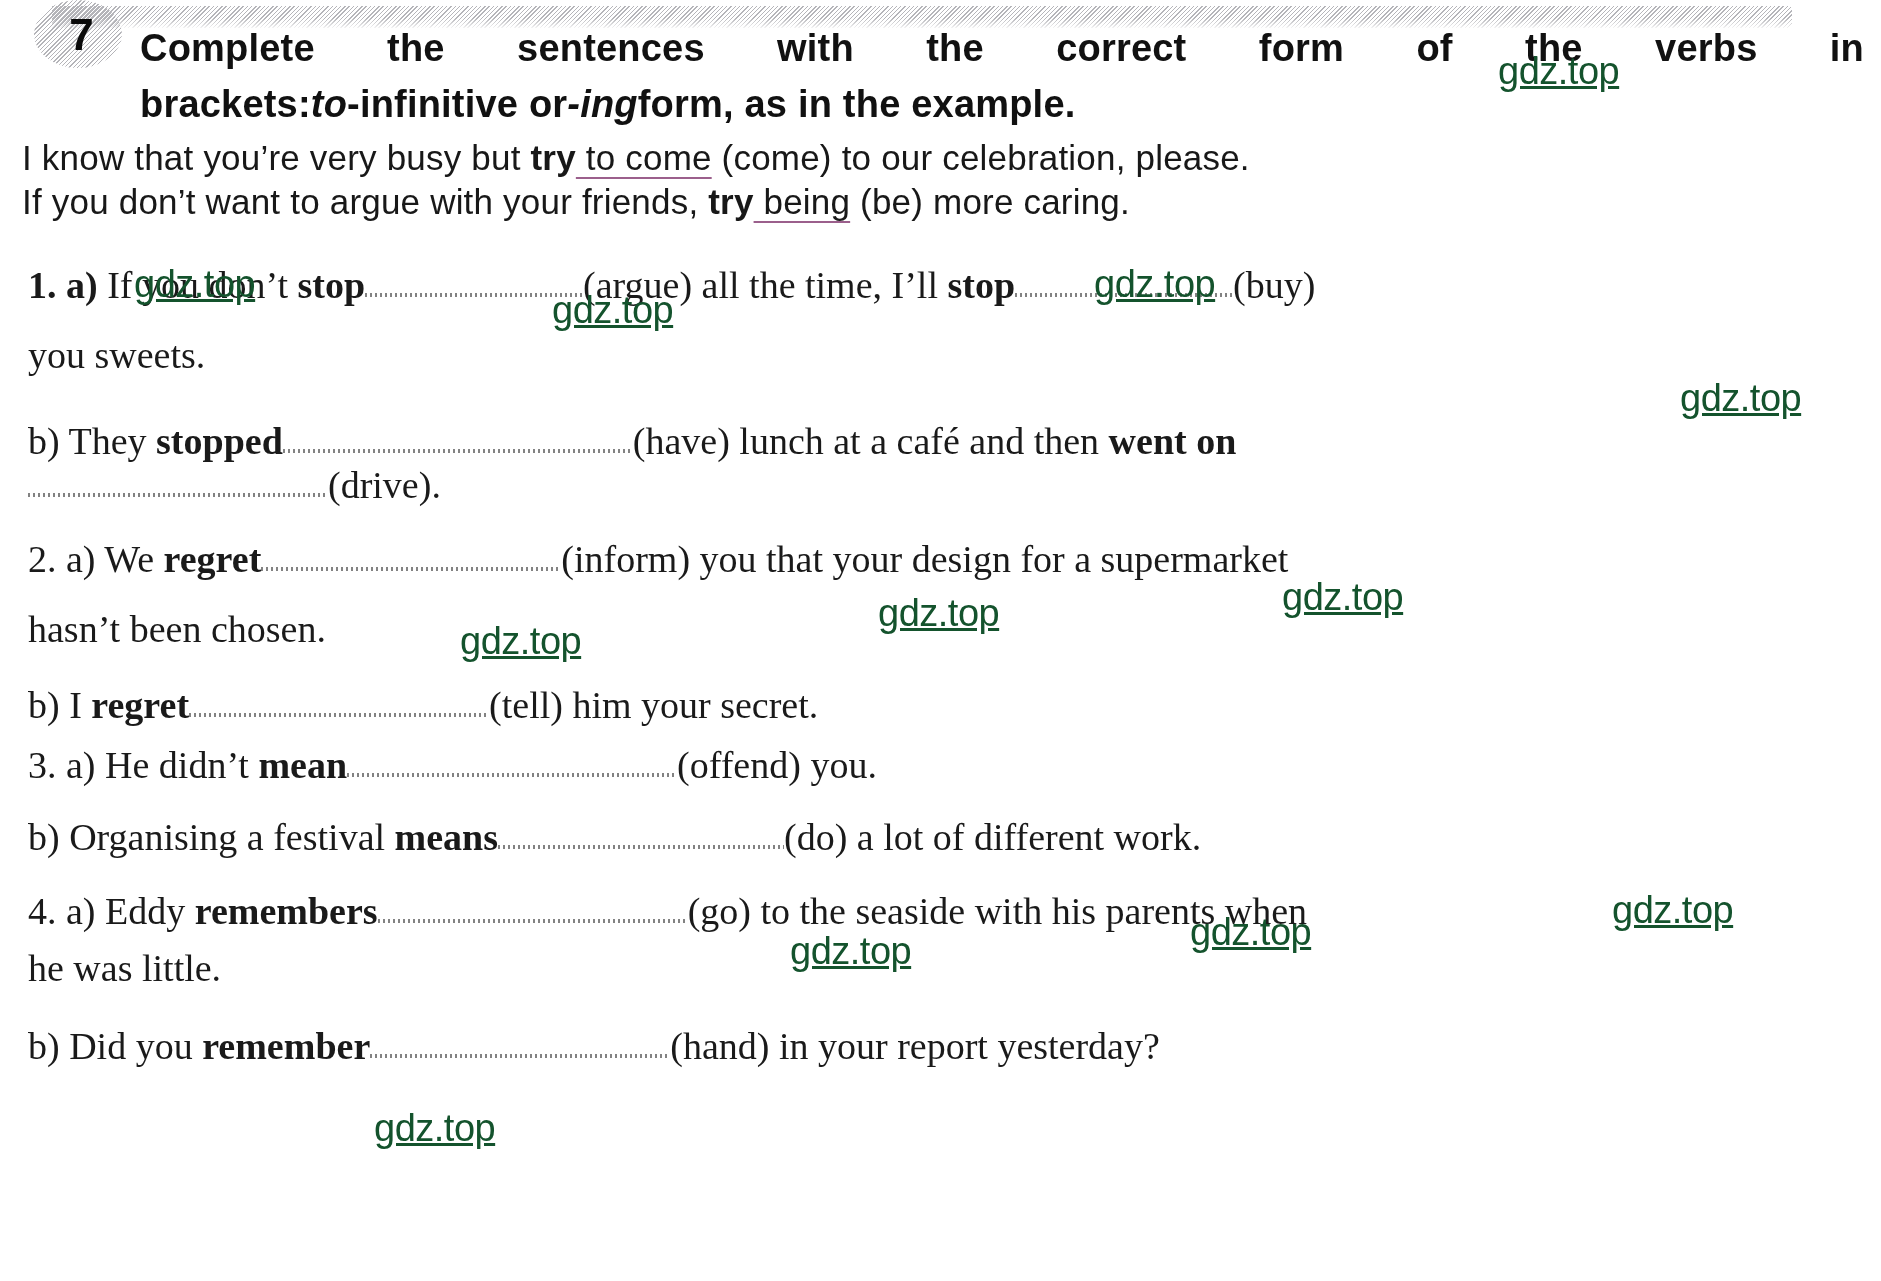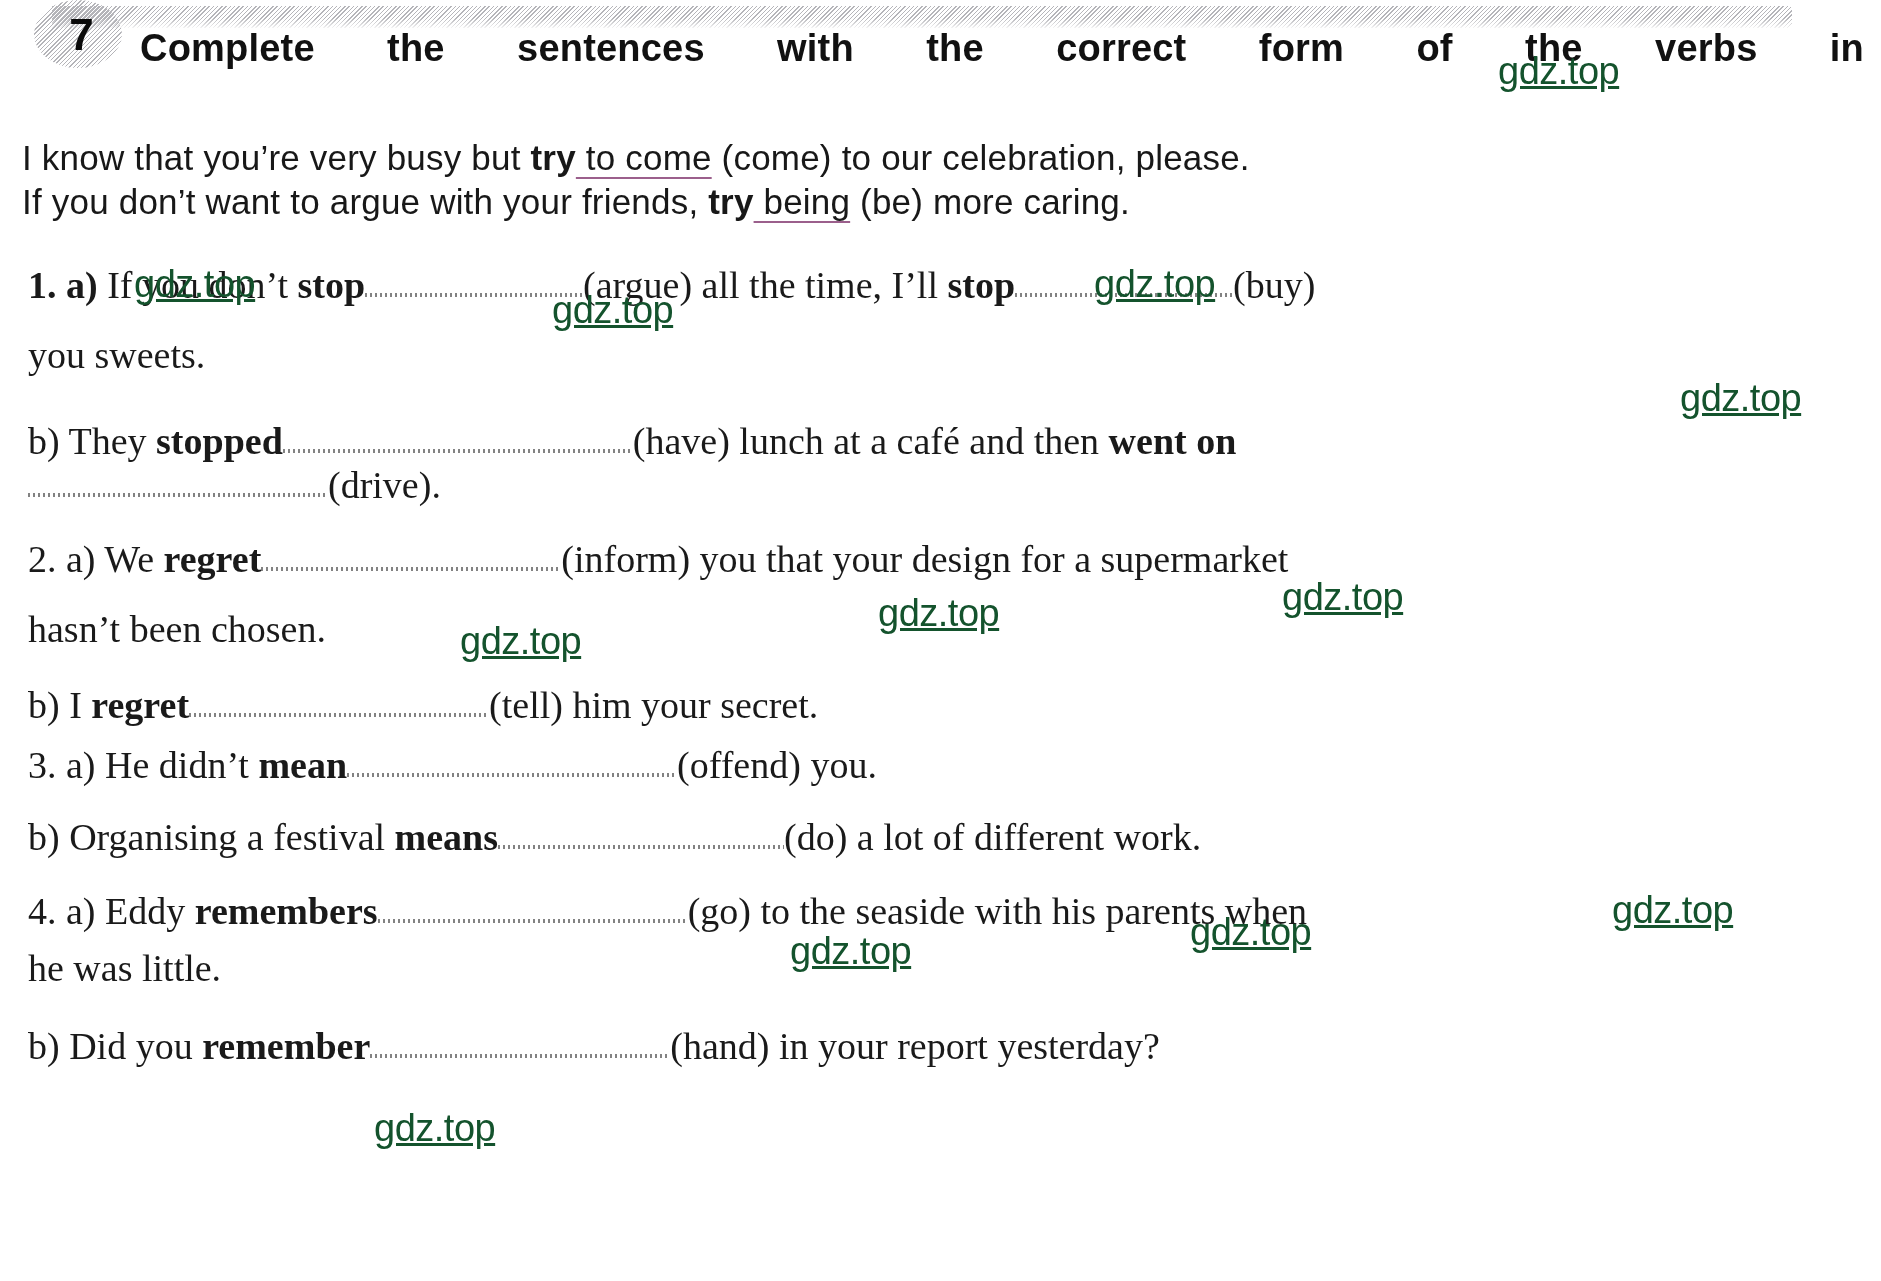--- a/index.html
+++ b/index.html
@@ -154,20 +154,27 @@
     <span>sentences</span>
     <span>with</span>
     <span>the</span>
     <span>correct</span>
     <span>form</span>
     <span>of</span>
     <span>the</span>
     <span>verbs</span>
     <span>in</span>
   </div>
+  <div class="ln2" style="display:flex;justify-content:flex-start;gap:0;">
+    <span>brackets: </span>
+    <em>to</em>
+    <span>-infinitive or </span>
+    <em>-ing</em>
+    <span> form, as in the example.</span>
+  </div>
 </div>
 
 <div class="example">
   <div>
     <span>I know that you’re very busy but </span><b>try</b><span class="ul"> to come</span><span> (come) to our celebration, please.</span>
   </div>
   <div>
     <span>If you don’t want to argue with your friends, </span><b>try</b><span class="ul"> being</span><span> (be) more caring.</span>
   </div>
 </div>

